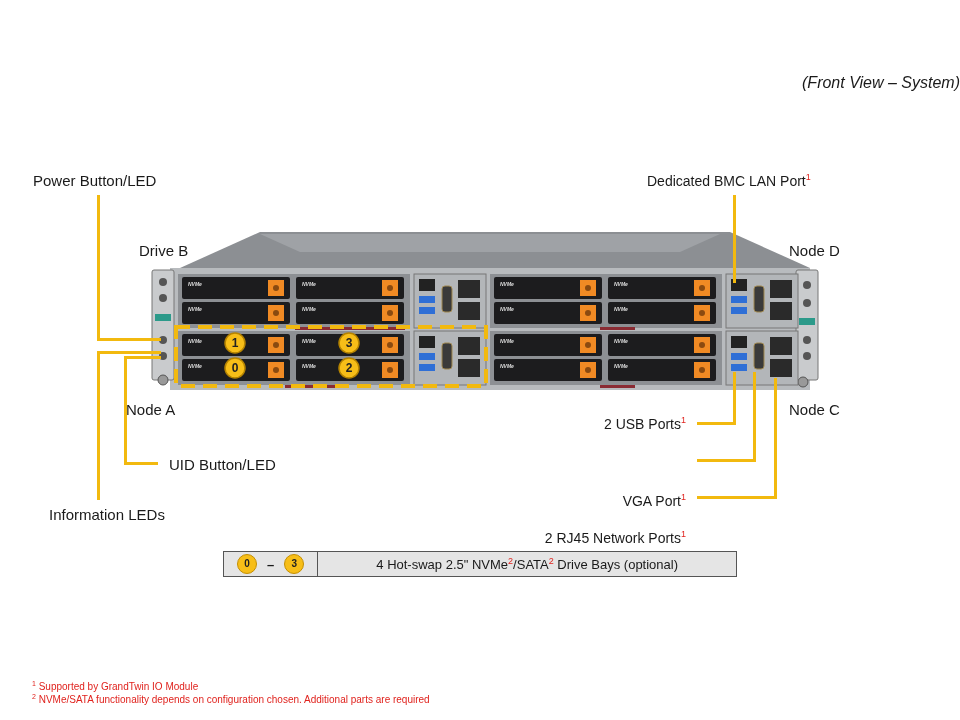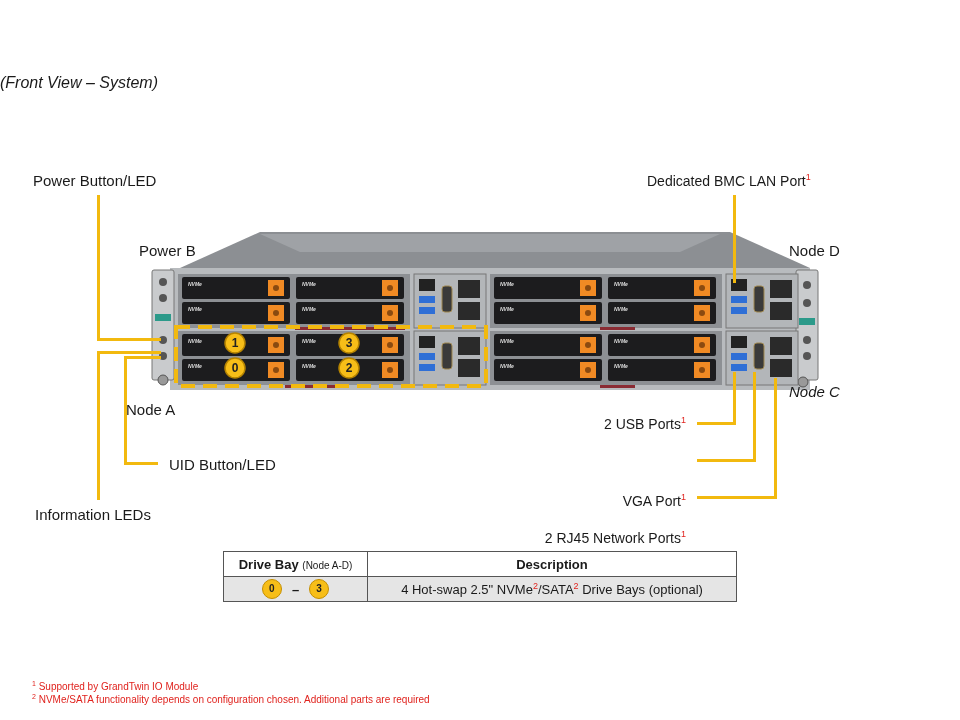--- a/index.html
+++ b/index.html
@@ -1,19 +1,19 @@
 <!DOCTYPE html>
 <html><head>
 <meta charset="utf-8">
 <style>
   html, body { margin:0; padding:0; }
   body { width:960px; height:720px; background:#ffffff; position:relative; overflow:hidden;
          font-family:"Liberation Sans", sans-serif; color:#1a1a1a; }
   .abs { position:absolute; }
-  .title { left:0; width:960px; top:74px; text-align:left; font-size:16px; font-style:italic; }
+  .title { left:0; width:960px; top:74px; text-align:right; font-size:16px; font-style:italic; }
   .lbl { font-size:15px; white-space:nowrap; }
   .sup { color:#e0231e; font-size:9px; vertical-align:super; line-height:0; }
   .line { position:absolute; background:#f2b90f; }
   svg { position:absolute; left:0; top:0; }
   table.drive { position:absolute; left:223px; top:551px; width:514px; border-collapse:collapse; font-size:13px; }
   table.drive th, table.drive td { border:1px solid #555; height:24px; text-align:center; padding:0; }
   table.drive th { background:#fff; font-weight:bold; }
   table.drive th .small { font-weight:normal; font-size:10px; }
   table.drive td { background:#e5e5e5; }
   .badge { display:inline-block; width:18px; height:18px; border-radius:50%; background:#f7be18;
@@ -178,38 +178,34 @@
 
 <div class="line" style="left:733px;top:195px;width:3px;height:88px;"></div>
 <div class="line" style="left:733px;top:372px;width:3px;height:53px;"></div>
 <div class="line" style="left:697px;top:422px;width:39px;height:3px;"></div>
 <div class="line" style="left:753px;top:372px;width:3px;height:90px;"></div>
 <div class="line" style="left:697px;top:459px;width:59px;height:3px;"></div>
 <div class="line" style="left:774px;top:378px;width:3px;height:121px;"></div>
 <div class="line" style="left:697px;top:496px;width:80px;height:3px;"></div>
 
 <div class="abs lbl" style="left:33px;top:172px;">Power Button/LED</div>
-<div class="abs lbl" style="left:139px;top:242px;">Power B</div>
+<div class="abs lbl" style="left:139px;top:242px;">Drive B</div>
 <div class="abs lbl" style="left:126px;top:401px;">Node A</div>
 <div class="abs lbl" style="left:169px;top:456px;">UID Button/LED</div>
-<div class="abs lbl" style="left:35px;top:506px;">Information LEDs</div>
+<div class="abs lbl" style="left:49px;top:506px;">Information LEDs</div>
 
 <div class="abs lbl" style="left:647px;top:173px;font-size:14px;text-align:right;"><span>Dedicated BMC LAN Port</span><span class="sup">1</span></div>
 <div class="abs lbl" style="left:789px;top:242px;">Node D</div>
-<div class="abs lbl" style="left:789px;top:383px;font-style:italic;">Node C</div>
+<div class="abs lbl" style="left:789px;top:401px;">Node C</div>
 <div class="abs lbl" style="right:274px;top:416px;font-size:14px;"><span>2 USB Ports</span><span class="sup">1</span></div>
 <div class="abs lbl" style="right:274px;top:453px;font-size:14px;margin-top:40px;"><span>VGA Port</span><span class="sup">1</span></div>
 <div class="abs lbl" style="right:274px;top:490px;font-size:14px;margin-top:40px;"><span>2 RJ45 Network Ports</span><span class="sup">1</span></div>
 
 <table class="drive">
   <tbody>
-      <tr>
-    <th style="width:143px;"><span>Drive Bay</span> <span class="small">(Node A-D)</span></th>
-    <th>Description</th>
-  </tr>
   <tr>
     <td>
       <span class="badge">0</span><span class="dash">–</span><span class="badge">3</span>
     </td>
     <td>
       <span>4 Hot-swap 2.5" NVMe</span><span class="sup">2</span><span>/SATA</span><span class="sup">2</span><span> Drive Bays (optional)</span>
     </td>
   </tr>
 </tbody>
   </table>

